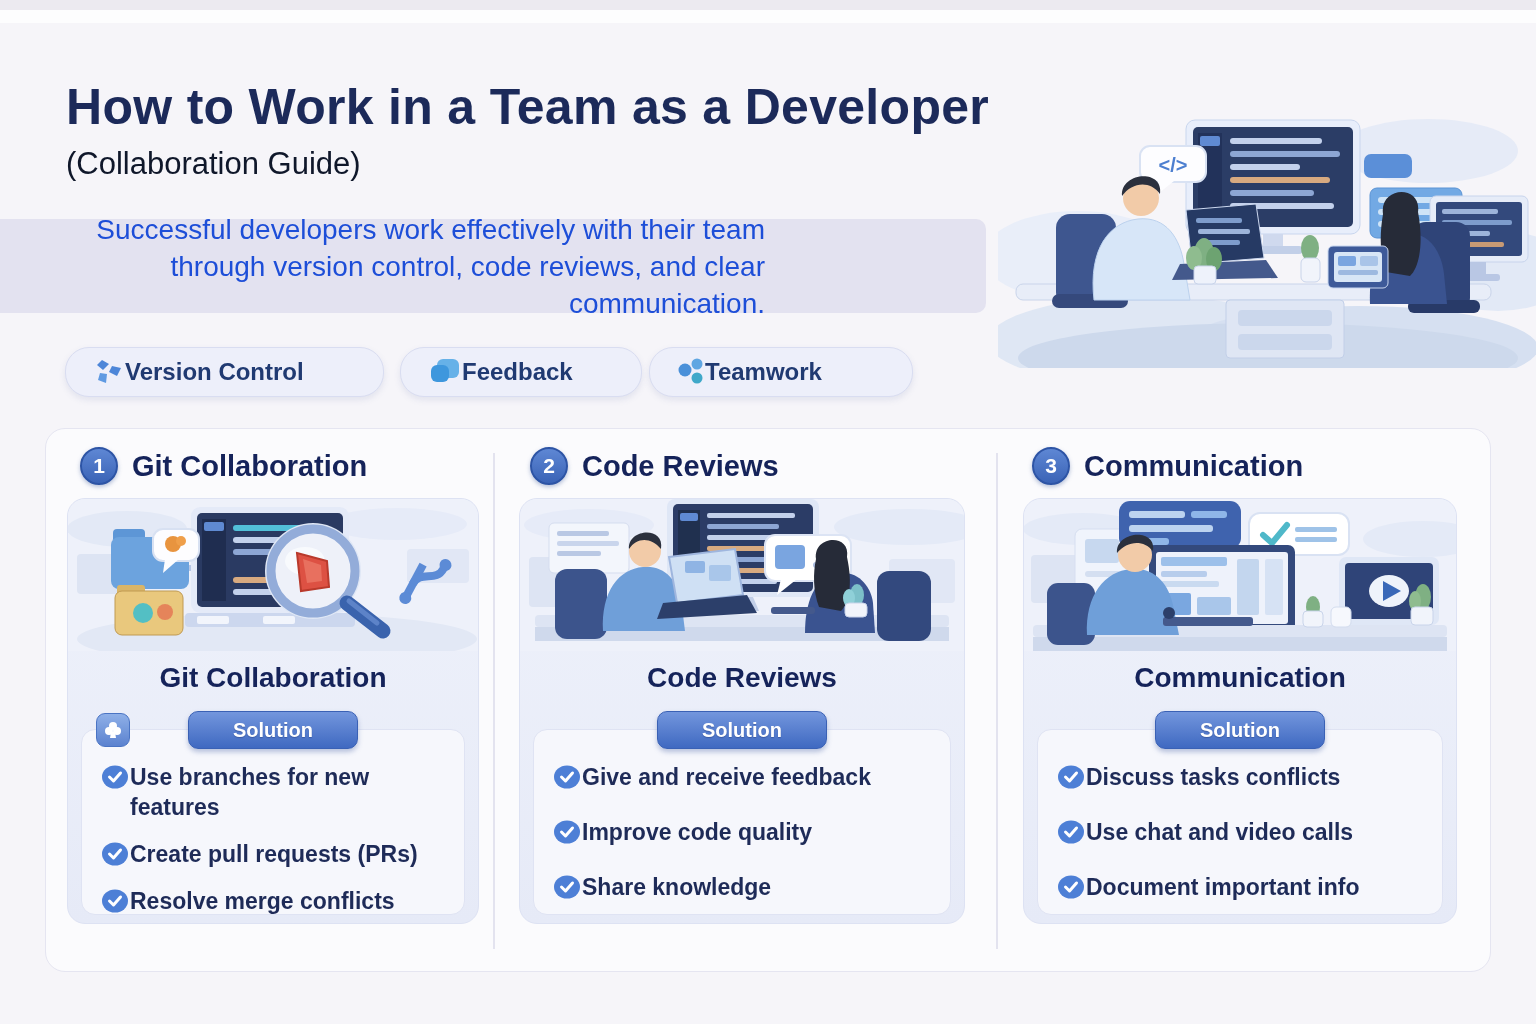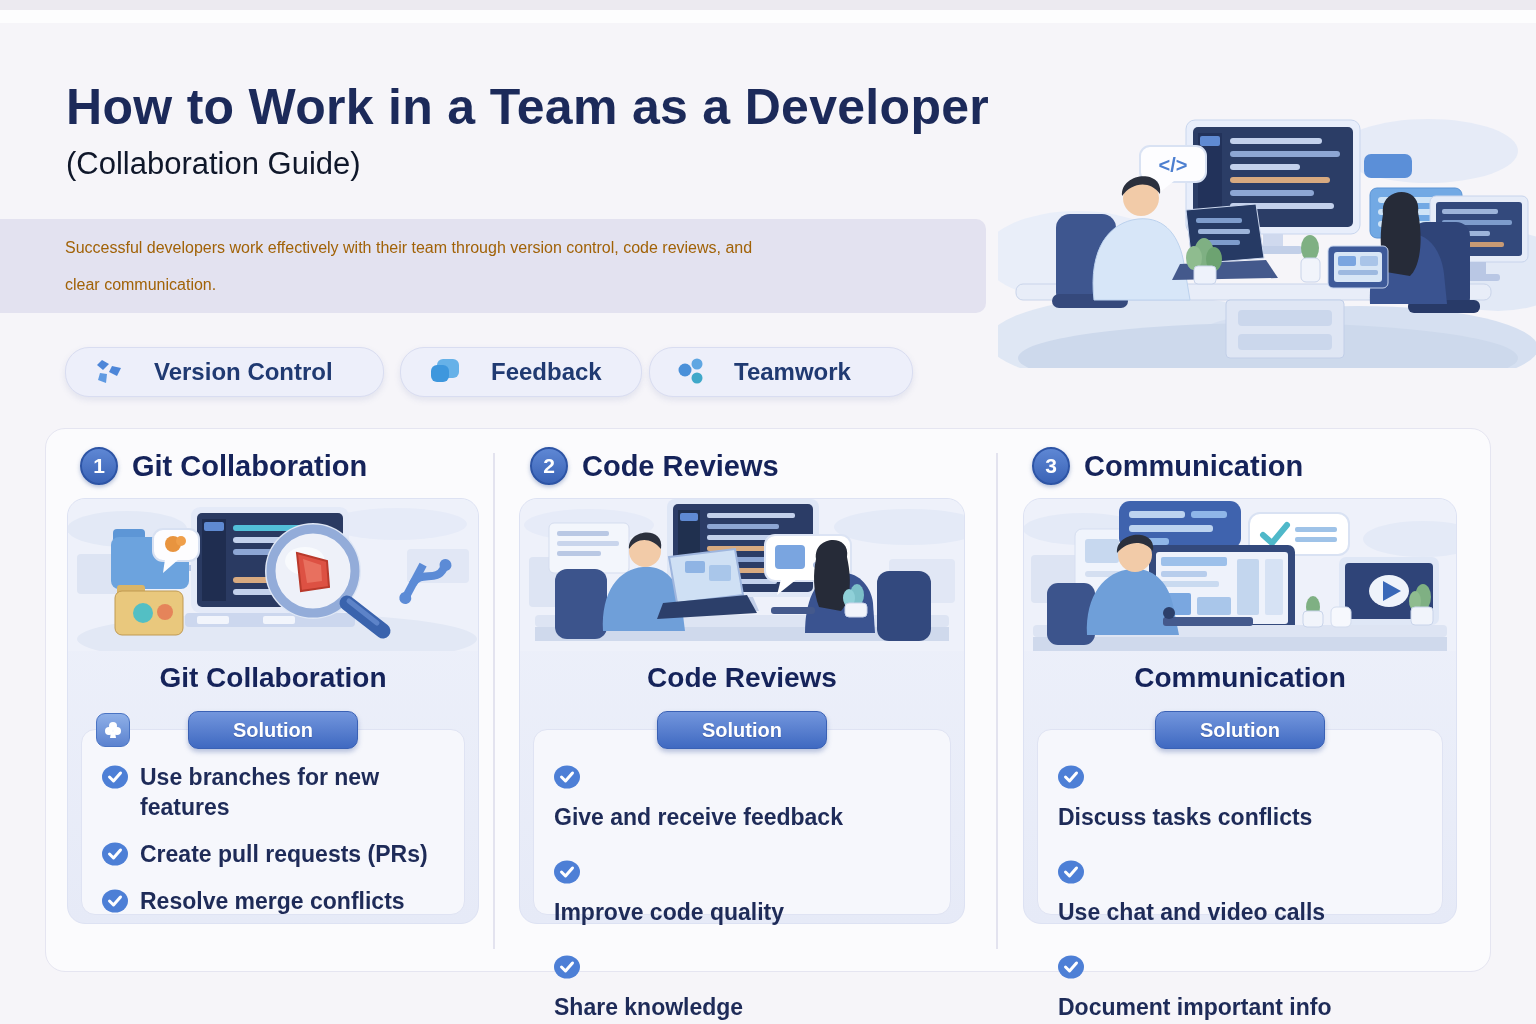--- a/index.html
+++ b/index.html
@@ -6,25 +6,25 @@
   *{box-sizing:border-box;font-family:"Liberation Sans","DejaVu Sans",sans-serif;}
   #stage{position:relative;width:1536px;height:1024px;background:#f6f5f9;overflow:hidden;margin:10px auto;}
   .topstrip{position:absolute;left:0;top:0;width:100%;height:13px;background:#fdfdfe;}
 
   
   .page-title{position:absolute;left:66px;top:68px;font-size:50px;font-weight:700;color:#1c2a5a;letter-spacing:.3px;}
   .page-subtitle{position:absolute;left:66px;top:136px;font-size:31px;font-weight:400;color:#0f172a;}
 
   
   .banner{position:absolute;left:0;top:209px;width:986px;height:94px;background:#e3e2f0;border-radius:0 10px 10px 0;display:flex;align-items:center;}
-  .banner p{margin:0 0 0 65px;max-width:700px;font-size:16px;line-height:37px;color:#a16207;}
+  .banner p{margin:0 0 0 65px;max-width:700px;font-size:28px;line-height:37px;color:#1d4ed8;text-align:right;}
 
   
   .pill{position:absolute;top:337px;height:50px;background:#edeffa;border:1px solid #d9ddf1;border-radius:24px;
-        box-shadow:0 3px 6px rgba(120,130,180,.16);display:flex;align-items:center;gap:30px;padding:0 28px;}
+        box-shadow:0 3px 6px rgba(120,130,180,.16);display:flex;align-items:center;gap:1px;padding:0 28px;}
   .pill .label{font-size:24px;font-weight:600;color:#203a72;white-space:nowrap;}
   .pill-1{left:65px;width:319px;}
   .pill-2{left:400px;width:242px;}
   .pill-3{left:649px;width:264px;}
 
   
   .hero{position:absolute;left:998px;top:86px;width:538px;height:272px;}
   .hero svg{width:100%;height:100%;}
 
   
@@ -52,22 +52,22 @@
   .panel{position:absolute;left:13px;right:13px;top:230px;bottom:8px;background:#f6f7fc;border:1.5px solid #dfe3f3;
          border-radius:14px;padding:32px 18px 10px 20px;}
   .solution-badge{position:absolute;top:-19px;left:50%;transform:translateX(-50%);width:170px;height:38px;
          background:linear-gradient(180deg,#7396dd,#3f69c1);border:1px solid #3a61b5;border-radius:10px;
          color:#fff;font-size:20px;font-weight:700;display:flex;align-items:center;justify-content:center;
          box-shadow:0 3px 5px rgba(60,90,160,.35);text-shadow:0 1px 1px rgba(30,50,110,.4);}
   .connector-icon{position:absolute;top:-17px;left:14px;width:34px;height:34px;border-radius:9px;
          background:linear-gradient(180deg,#8fb0e8,#5b82cf);border:1px solid #4a74c4;display:flex;align-items:center;justify-content:center;}
 
   .bullets{list-style:none;margin:0;padding:0;}
-  .bullets li{display:flex;align-items:flex-start;gap:12px;margin-bottom:17px;}
-  .cc-2 .bullets li,.cc-3 .bullets li{margin-bottom:25px;flex-direction:column;}
+  .bullets li{display:flex;align-items:flex-start;gap:2px;margin-bottom:17px;}
+  .cc-2 .bullets li,.cc-3 .bullets li{margin-bottom:25px;}
   .bullets .check{flex:0 0 26px;margin-top:2px;}
   .bullets .item-text{font-size:23px;line-height:30px;font-weight:600;color:#1e2b58;}
 </style>
 </head>
 <body>
 
 <div id="stage">
   <div class="topstrip"></div>
 
   <div class="page-title">How to Work in a Team as a Developer</div>

